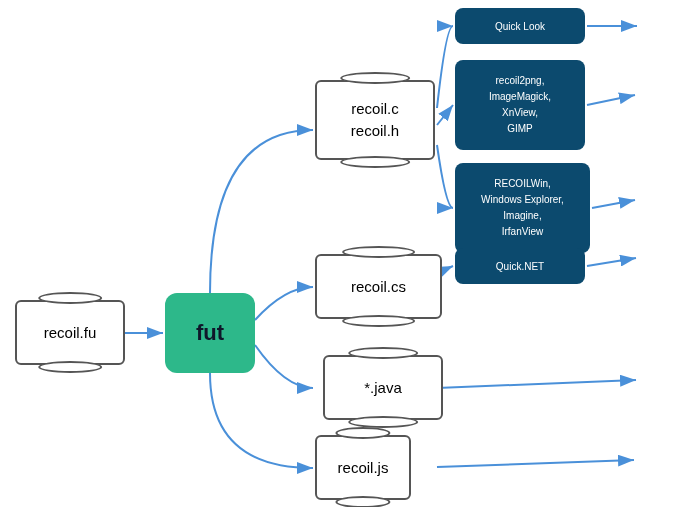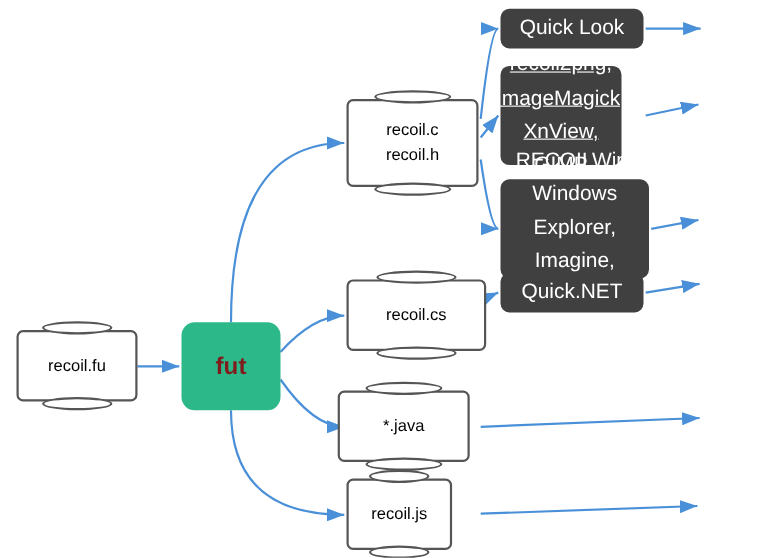--- a/index.html
+++ b/index.html
@@ -53,30 +53,30 @@
     }
     .node-green {
       position: absolute;
       background: #2DB88A;
       border-radius: 12px;
       display: flex;
       align-items: center;
       justify-content: center;
       font-size: 22px;
       font-weight: bold;
-      color: #7f1d1d;
+      color: #0f172a;
     }
     .node-blue {
       position: absolute;
-      background: #404040;
+      background: #0c4a6e;
       border-radius: 8px;
       display: flex;
       align-items: center;
       justify-content: center;
-      font-size: 19px;
+      font-size: 10px;
       text-align: center;
       color: white;
     }
   </style>
 </head>
 <body>
 
 <svg id="diagram-svg" xmlns="http://www.w3.org/2000/svg">
   <defs>
     <marker id="arrowhead" markerWidth="8" markerHeight="6" refX="8" refY="3" orient="auto">
@@ -118,50 +118,50 @@
 <div class="node-scroll" style="left:15px;top:300px;width:110px;height:65px;">
   <div class="scroll-top"></div>
   <span>recoil.fu</span>
   <div class="scroll-bottom"></div>
 </div>
 
 <div class="node-green" style="left:165px;top:293px;width:90px;height:80px;">
   <span>fut</span>
 </div>
 
-<div class="node-scroll" style="left:315px;top:90px;width:120px;height:80px;">
+<div class="node-scroll" style="left:315px;top:80px;width:120px;height:80px;">
   <div class="scroll-top"></div>
   <span style="white-space:pre;text-align:center;line-height:1.5;">recoil.c
 recoil.h</span>
   <div class="scroll-bottom"></div>
 </div>
 
 <div class="node-scroll" style="left:315px;top:254px;width:127px;height:65px;">
   <div class="scroll-top"></div>
   <span>recoil.cs</span>
   <div class="scroll-bottom"></div>
 </div>
 
-<div class="node-scroll" style="left:307px;top:355px;width:120px;height:65px;">
+<div class="node-scroll" style="left:323px;top:355px;width:120px;height:65px;">
   <div class="scroll-top"></div>
   <span>*.java</span>
   <div class="scroll-bottom"></div>
 </div>
 
 <div class="node-scroll" style="left:315px;top:435px;width:96px;height:65px;">
   <div class="scroll-top"></div>
   <span>recoil.js</span>
   <div class="scroll-bottom"></div>
 </div>
 
 <div class="node-blue" style="left:455px;top:8px;width:130px;height:36px;">
   <span>Quick Look</span>
 </div>
 
-<div class="node-blue" style="left:455px;top:60px;width:110px;height:90px;text-decoration:underline;">
+<div class="node-blue" style="left:455px;top:60px;width:130px;height:90px;">
   <span style="line-height:1.6;">recoil2png,<br>ImageMagick,<br>XnView,<br>GIMP</span>
 </div>
 
 <div class="node-blue" style="left:455px;top:163px;width:135px;height:90px;align-items:center;">
   <span style="line-height:1.6;">RECOILWin,<br>Windows Explorer,<br>Imagine,<br>IrfanView</span>
 </div>
 
 <div class="node-blue" style="left:455px;top:248px;width:130px;height:36px;">
   <span>Quick.NET</span>
 </div>

